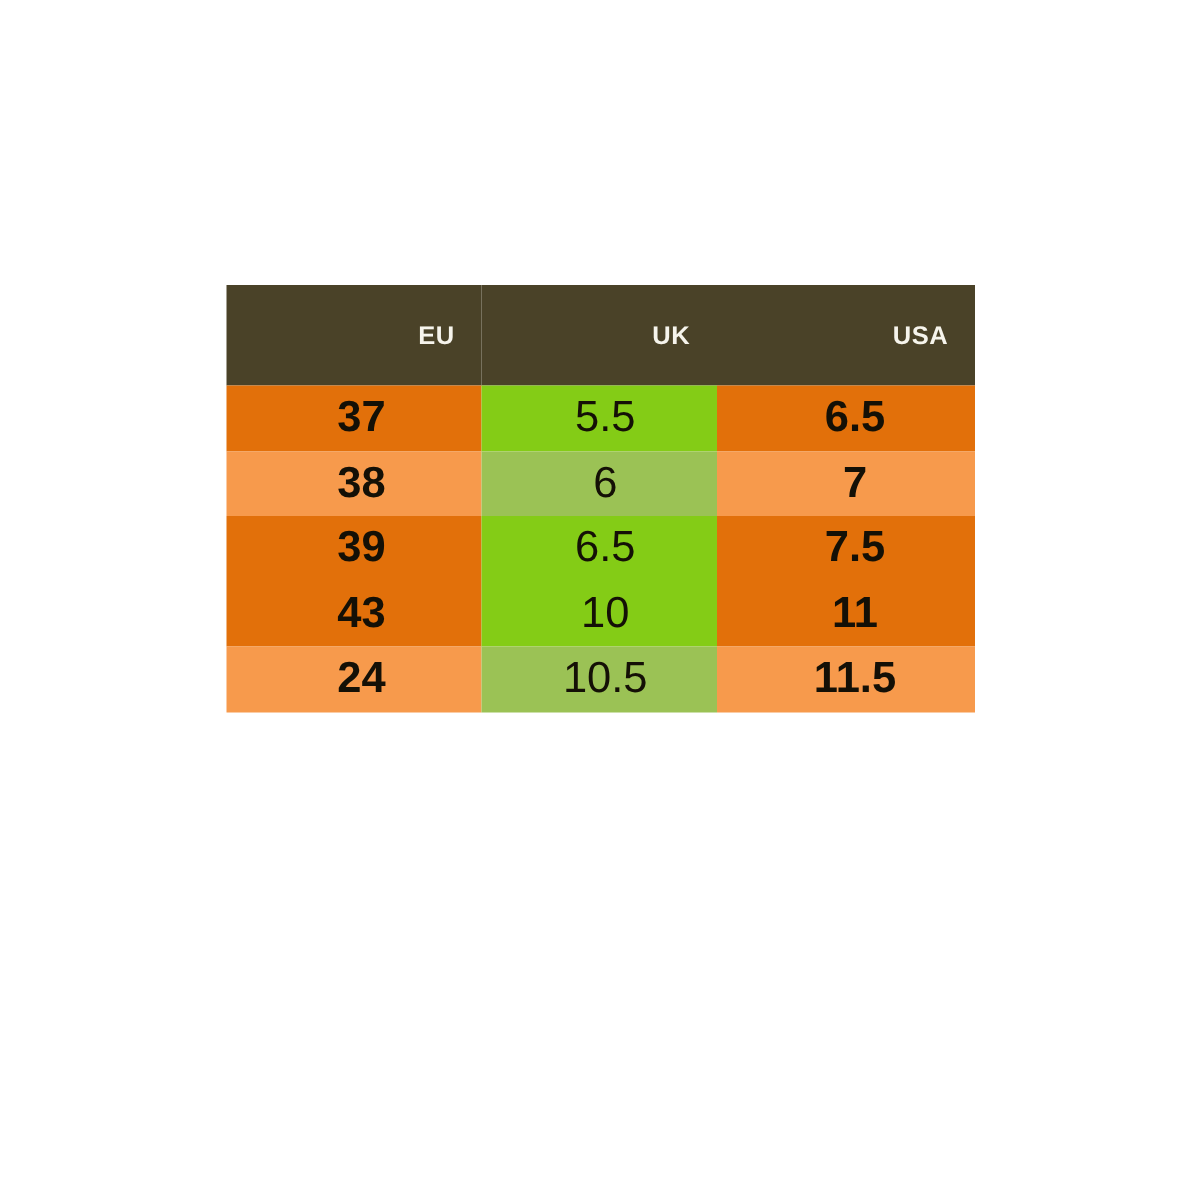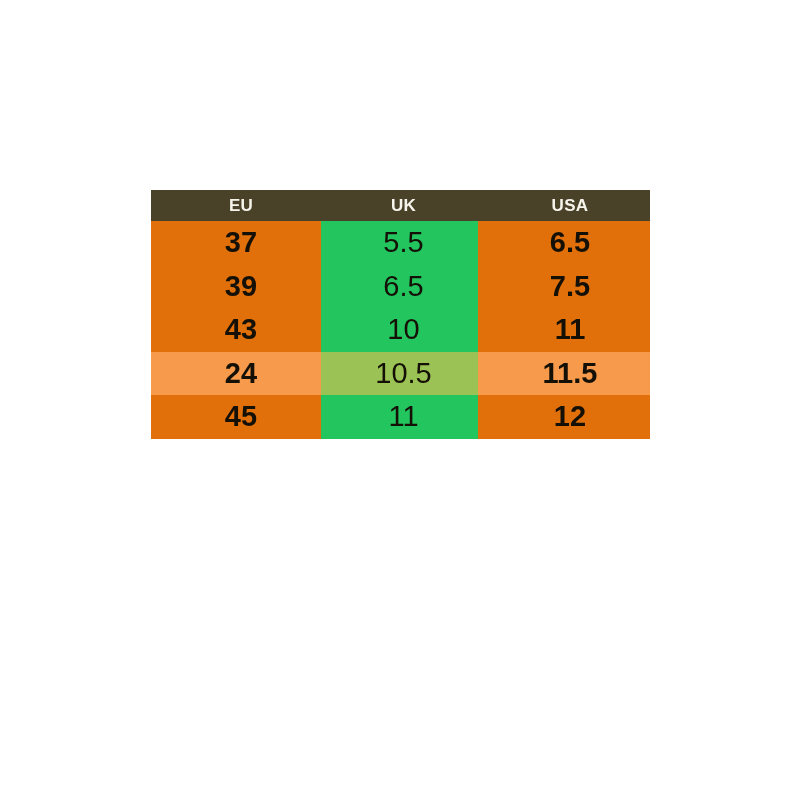--- a/index.html
+++ b/index.html
@@ -36,26 +36,26 @@
   #size-table col.col-eu  { width: 170px; }
   #size-table col.col-uk  { width: 157px; }
   #size-table col.col-usa { width: 172px; }
 
   
   #size-table thead tr {
     background: #4a4228;
   }
   #size-table thead th {
     height: 24px;
-    padding: 0;
+    padding: 18px;
     margin: 0;
     color: #f6f4ec;
     font-size: 17px;
     font-weight: bold;
-    text-align: center;
+    text-align: right;
     letter-spacing: 0.3px;
     vertical-align: middle;
     line-height: 31px;
   }
   
   #size-table thead th.h-eu  { padding-left: 10px; }
   #size-table thead th.h-uk  { padding-left: 8px;  }
   #size-table thead th.h-usa { padding-left: 12px; }
 
   
@@ -73,21 +73,21 @@
   #size-table tbody td.c-eu  { padding-left: 10px; font-weight: bold; margin-left: 25px; }
   #size-table tbody td.c-uk  { padding-left: 8px;  font-weight: normal; }
   #size-table tbody td.c-usa { padding-left: 12px; font-weight: bold; }
 
   
   #size-table tbody tr.row-dark  td.c-eu,
   #size-table tbody tr.row-dark  td.c-usa { background: #e2700a; }
   #size-table tbody tr.row-light td.c-eu,
   #size-table tbody tr.row-light td.c-usa { background: #f79a4c; }
 
-  #size-table tbody tr.row-dark  td.c-uk  { background: #22c55e; }
+  #size-table tbody tr.row-dark  td.c-uk  { background: #84cc16; }
   #size-table tbody tr.row-light td.c-uk  { background: #9bc255; }
 </style>
 </head>
 <body>
 
 <div id="canvas">
 
   <table id="size-table">
     <colgroup>
       <col class="col-eu">
@@ -103,36 +103,36 @@
       </tr>
     </thead>
 
     <tbody id="table-body">
 
     <tr class="row-dark">
           <td class="c-eu">37</td>
           <td class="c-uk">5.5</td>
           <td class="c-usa">6.5</td>
         </tr>
+        <tr class="row-light">
+          <td class="c-eu">38</td>
+          <td class="c-uk">6</td>
+          <td class="c-usa">7</td>
+        </tr>
         <tr class="row-dark">
           <td class="c-eu">39</td>
           <td class="c-uk">6.5</td>
           <td class="c-usa">7.5</td>
         </tr>
         <tr class="row-dark">
           <td class="c-eu">43</td>
           <td class="c-uk">10</td>
           <td class="c-usa">11</td>
         </tr>
         <tr class="row-light">
           <td class="c-eu">24</td>
           <td class="c-uk">10.5</td>
           <td class="c-usa">11.5</td>
         </tr>
-        <tr class="row-dark">
-          <td class="c-eu">45</td>
-          <td class="c-uk">11</td>
-          <td class="c-usa">12</td>
-        </tr>
       </tbody>
   </table>
 
 </div>
 
 </body></html>

